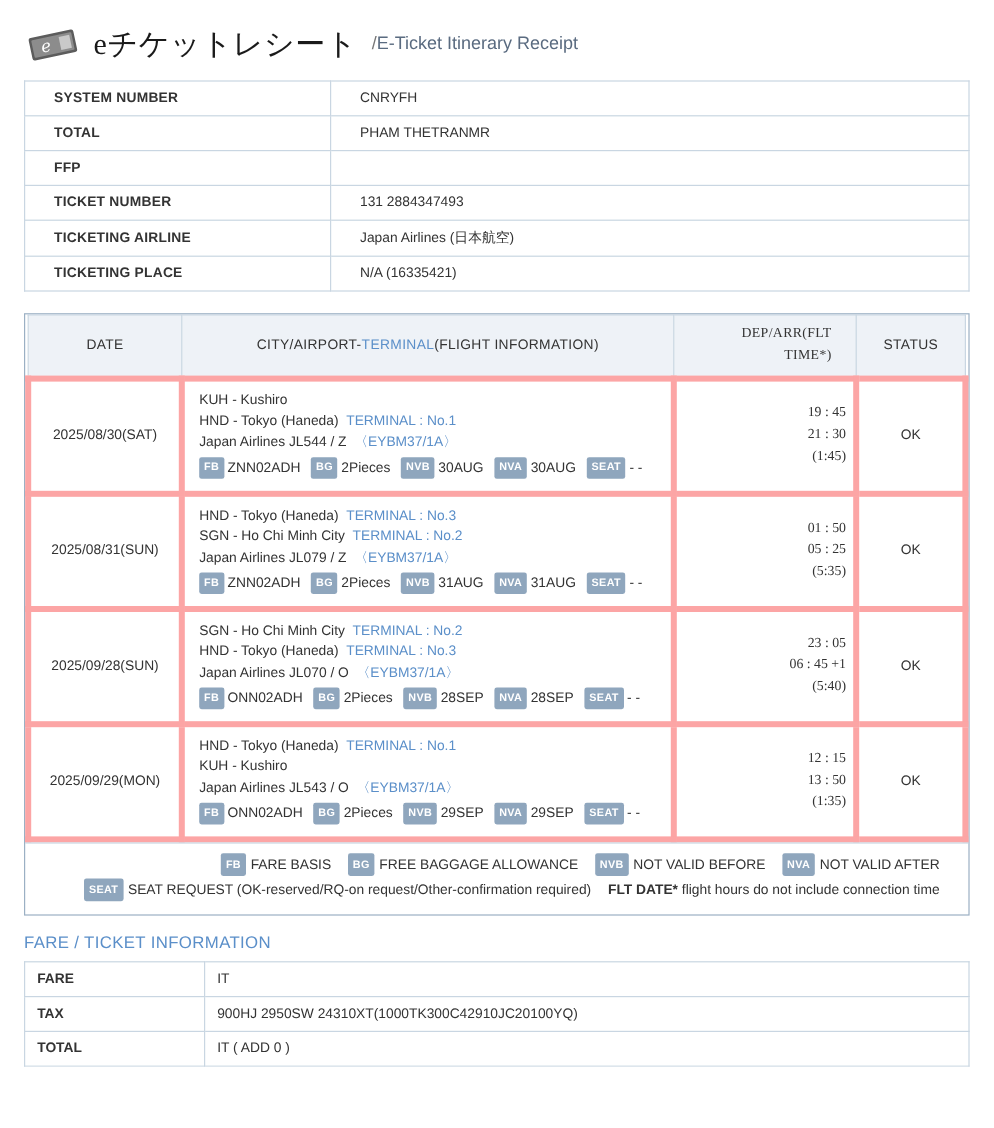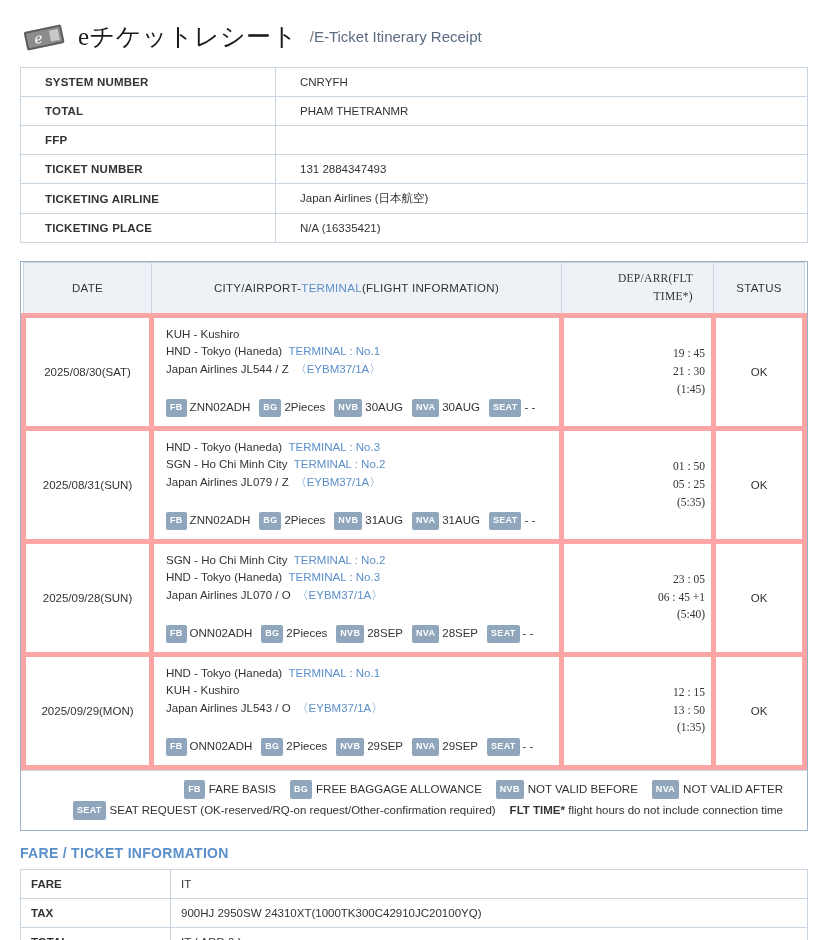--- a/index.html
+++ b/index.html
@@ -79,21 +79,21 @@
   }
   .col-date { width: 128px; text-align: center; color: #333; }
   .col-city { padding-left: 12px !important; }
   .col-dep { width: 152px; text-align: right; line-height: 1.55; font-family: Liberation Serif, serif; }
   .col-status { width: 91px; text-align: center; }
 
   .cityline { line-height: 1.55; white-space: nowrap; }
   .term { color: #5b8fc9; }
   .resv { color: #5b8fc9; text-align: center; }
 
-  .badgerow { margin-top: 19px; white-space: nowrap; line-height: 1.7; }
+  .badgerow { margin-top: 2px; white-space: nowrap; line-height: 1.7; }
   .badge {
     display: inline-block;
     background: #8fa6bd;
     color: #ffffff;
     font-size: 9px;
     font-weight: bold;
     padding: 1px 4px;
     border-radius: 2px;
     vertical-align: middle;
     letter-spacing: 0.3px;
@@ -111,21 +111,21 @@
   }
   .legend .badge { margin-right: 4px; }
   .legend .item { margin-right: 14px; white-space: nowrap; }
   .legend b { font-weight: bold; }
 
   
   .section-title {
     margin: 14px 6px 8px 6px;
     color: #5b8fc9;
     font-size: 14px;
-    font-weight: bold;
+    font-weight: normal;
     letter-spacing: 0.3px;
   }
   .fare-table { border: 1px solid #9bb0c4; margin: 0 6px 0 6px; width: calc(100% - 12px); }
   .fare-table td {
     border: 1px solid #c9d6e2;
     padding: 7px 10px;
     font-size: 11.5px;
     height: 29px;
     vertical-align: middle;
   }
@@ -252,21 +252,21 @@
               <div>13 : 50</div>
               <div>(1:35)</div>
             </td>
             <td class="col-status">OK</td>
           </tr>
         </tbody>
     </table>
     <div class="legend">
       <span class="item"><span class="badge">FB</span><span>FARE BASIS</span></span><span class="item"><span class="badge">BG</span><span>FREE BAGGAGE ALLOWANCE</span></span><span class="item"><span class="badge">NVB</span><span>NOT VALID BEFORE</span></span><span class="item"><span class="badge">NVA</span><span>NOT VALID AFTER</span></span>
       <div>
-        <span class="item"><span class="badge">SEAT</span><span>SEAT REQUEST (OK-reserved/RQ-on request/Other-confirmation required)</span></span><span class="item"><b>FLT TIME*</b> <span>flight hours do not include connection time</span></span>
+        <span class="item"><span class="badge">SEAT</span><span>SEAT REQUEST (OK-reserved/RQ-on request/Other-confirmation required)</span></span><span class="item"><b>FLT DATE*</b> <span>flight hours do not include connection time</span></span>
       </div>
     </div>
   </div>
 
   <div class="section-title">FARE / TICKET INFORMATION</div>
   <table class="fare-table">
     <tbody id="fare-body">
         <tr>
           <td class="label">FARE</td>
           <td>IT</td>

